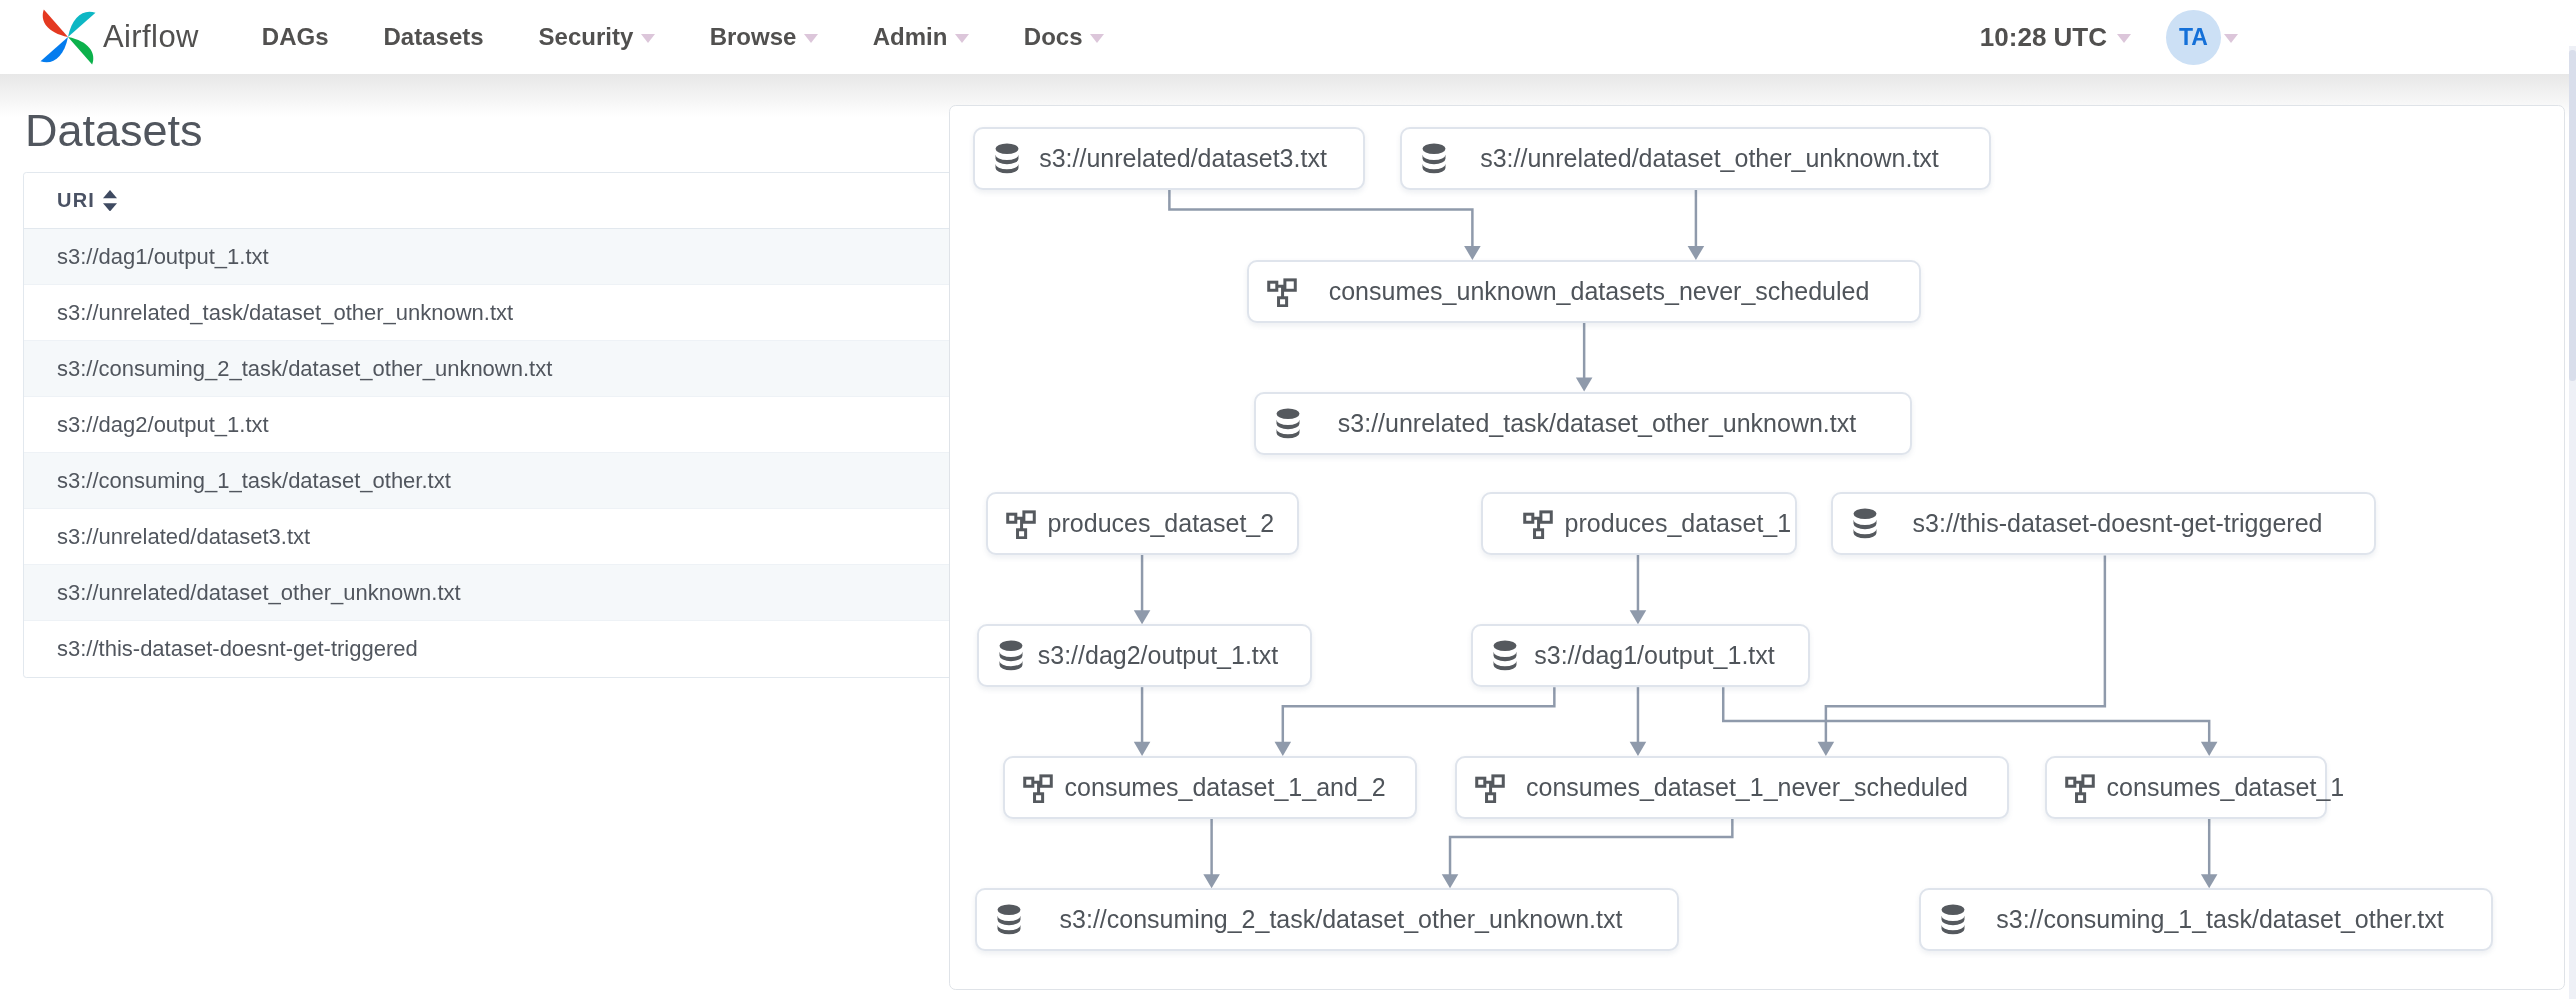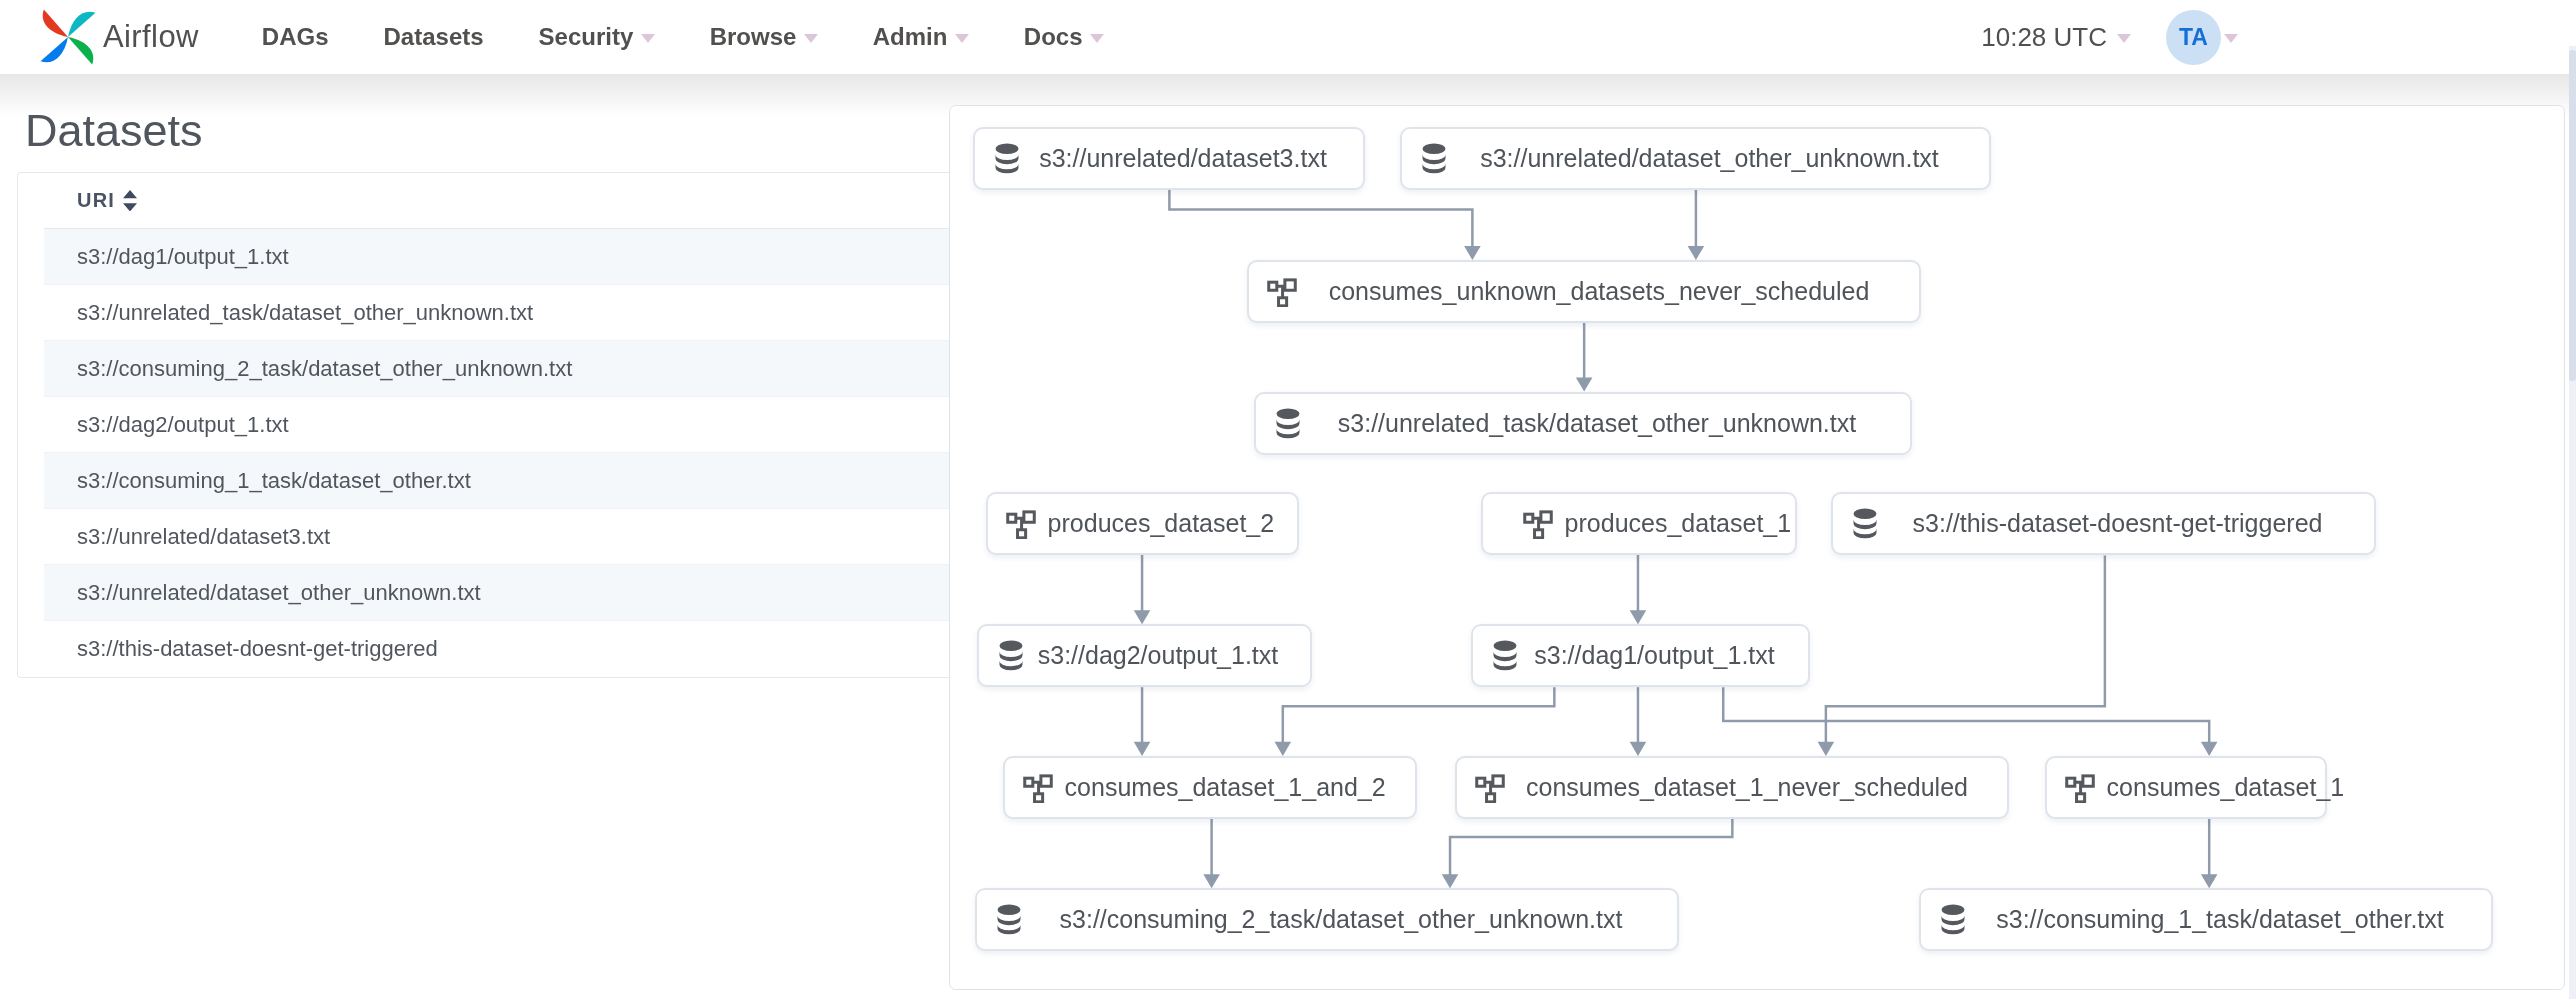--- a/index.html
+++ b/index.html
@@ -11,35 +11,35 @@
             display:flex; align-items:center; z-index:5; }
   .brand { display:flex; align-items:center; margin-left:38px; cursor:pointer; }
   .brand svg { width:60px; height:60px; }
   .brand-name { font-size:31px; color:#51504f; margin-left:5px; letter-spacing:0.4px; }
   .nav-menu { display:flex; list-style:none; margin-left:63px; gap:55px; align-items:center; }
   .nav-item { display:flex; align-items:center; gap:7.4px; font-size:24px; font-weight:bold;
               color:#51504f; cursor:pointer; white-space:nowrap; }
   .caret { width:0; height:0; border-left:7.4px solid transparent; border-right:7.4px solid transparent;
            border-top:9px solid #dcc6da; margin-top:3.3px; }
   .nav-right { margin-left:auto; display:flex; align-items:center; margin-right:33px; gap:15px; }
-  .clock { display:flex; align-items:center; gap:10px; font-size:26px; font-weight:normal;
+  .clock { display:flex; align-items:center; gap:10px; font-size:26px; font-weight:bold;
            color:#51504f; cursor:pointer; }
   .avatar-wrap { display:flex; align-items:center; gap:3px; margin-left:20px; cursor:pointer; }
   .avatar { width:55px; height:55px; border-radius:50%; background:#cce0f5; color:#1470d8;
             font-weight:bold; font-size:23px; display:flex; align-items:center; justify-content:center; }
 
   
   .top-gradient { position:absolute; left:0; top:74px; width:2576px; height:43px;
                   background:linear-gradient(#e7e7e7, #ffffff); z-index:0; }
 
   
   .left-panel { position:absolute; left:0; top:74px; width:948px; z-index:1; }
   .page-title { font-size:45px; font-weight:500; color:#51565e; margin:31px 0 21.5px 25px; }
-  .ds-table { position:absolute; left:17px; top:98px; width:935px; border:0.8px solid #e2e8ee;
-              border-radius:3.3px; background:#fff;padding-left:26px; }
+  .ds-table { position:absolute; left:23px; top:98px; width:935px; border:0.8px solid #e2e8ee;
+              border-radius:3.3px; background:#fff; }
   .ds-thead { height:56px; display:flex; align-items:center; padding-left:33px;
               border-bottom:0.8px solid #e2e8ee; }
   .col-uri { display:flex; align-items:center; gap:8.3px; cursor:pointer; }
   .col-uri span { font-size:20px; font-weight:bold; letter-spacing:1.2px; color:#4a5264; }
   .ds-row { height:56px; display:flex; align-items:center; padding-left:33px; font-size:22px;
             color:#51565e; border-bottom:0.8px solid #eef2f6; cursor:pointer; white-space:nowrap; }
   .ds-row:last-child { border-bottom:none; }
   .ds-row.striped { background:#f5f8fa; }
 
   

